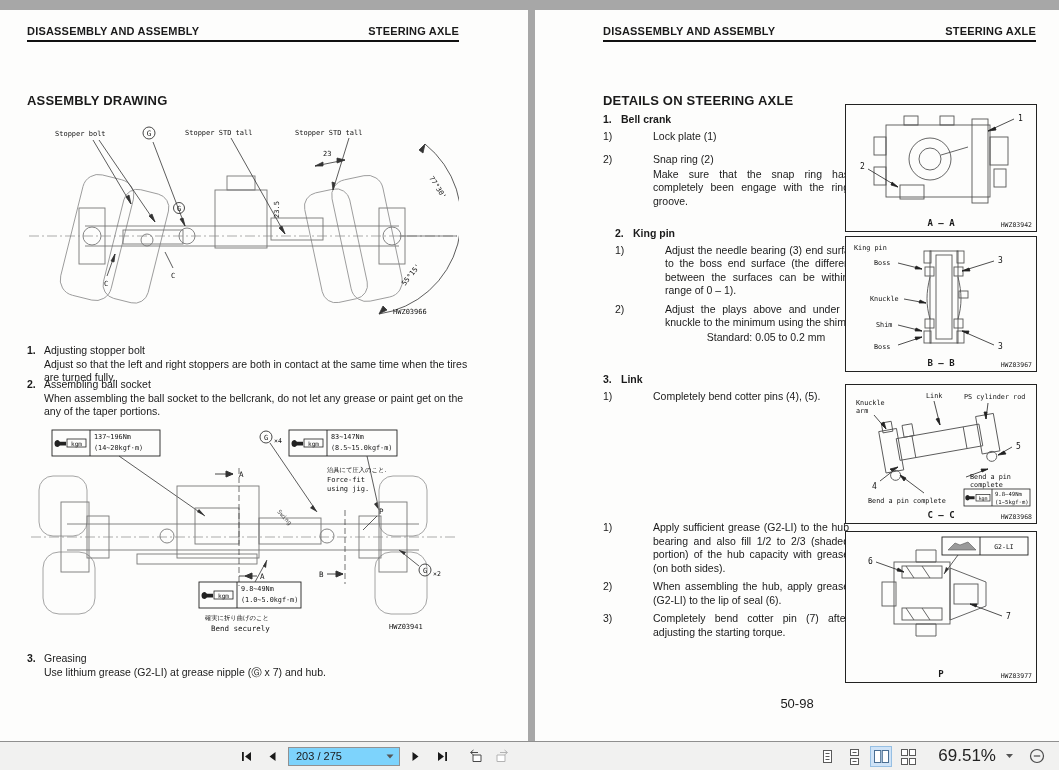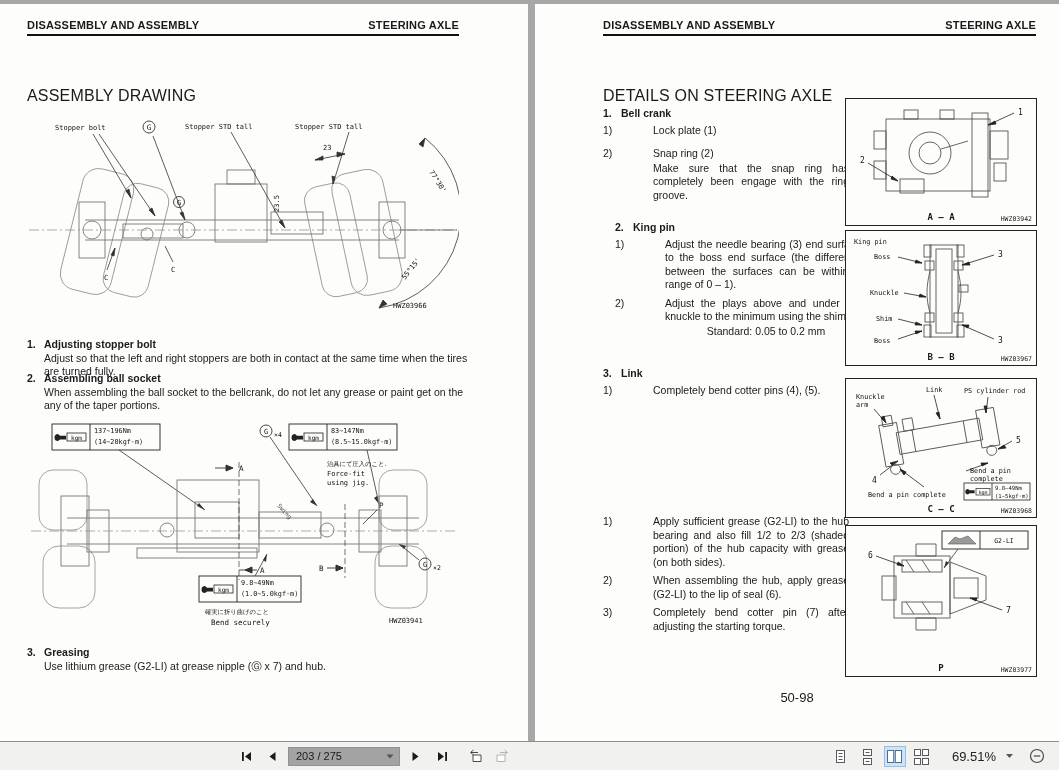--- a/index.html
+++ b/index.html
@@ -1,32 +1,32 @@
 <!DOCTYPE html>
 <html><head>
 <meta charset="utf-8">
 <style>
   * { box-sizing: border-box; }
   html,body { margin:0; padding:0; background:#7e7e7e; }
   .viewport { position:relative; width:1059px; height:770px; background:#a7a7a7; overflow:hidden;
               font-family:"Liberation Sans", sans-serif; color:#1a1a1a; }
-  .page { position:absolute; top:4px; bottom:29px; background:#fdfdfc; }
+  .page { position:absolute; top:10px; bottom:29px; background:#fdfdfc; }
   .page-left  { left:0;  width:528px; }
   .page-right { left:535px; width:524px; }
 
   .pg-header { position:absolute; display:flex; justify-content:space-between; align-items:flex-end;
                border-bottom:2px solid #111; padding-bottom:3px; font-size:11px; font-weight:bold; letter-spacing:.2px; }
   .page-left  .pg-header { top:15px; left:27px; right:69px; }
   .page-right .pg-header { top:15px; left:68px; right:23px; }
 
-  .doc-title { position:absolute; font-size:16px; font-weight:normal; letter-spacing:.2px; }
+  .doc-title { position:absolute; font-size:13px; font-weight:bold; letter-spacing:.2px; }
 
   .num-item { position:absolute; left:27px; right:50px; font-size:10.5px; line-height:13px; }
   .num-item .no { font-weight:bold; display:inline-block; width:17px; }
-  .num-item .ttl { font-weight:bold; }
+  .num-item .ttl { font-weight:normal; }
   .num-item .body { margin-left:17px; margin-top:1px; }
 
   .fig { position:absolute; }
   .fig svg { display:block; }
   .draft { font-family:"DejaVu Sans Mono", monospace; }
 
   
   .fig-box { position:absolute; left:310px; width:192px; border:1px solid #222; background:#fdfdfc; }
   .fig-box .cap { position:absolute; bottom:3px; left:0; right:0; text-align:center;
                   font-size:9px; font-weight:bold; font-family:"DejaVu Sans Mono", monospace; }
@@ -43,25 +43,25 @@
   .r-step .txt .ln.indent { padding-left:6px; text-align:center; }
 
   .pgnum { position:absolute; left:0; right:0; text-align:center; font-size:13px; }
 
   
   .toolbar { position:absolute; left:0; right:0; bottom:0; height:29px; background:#f1f1f0;
              border-top:1px solid #8f8f8f; display:flex; align-items:center; }
   .tb-btn { display:flex; align-items:center; justify-content:center; width:20px; height:20px; cursor:default; }
   .nav-group { display:flex; align-items:center; gap:6px; margin-left:236px; }
   .page-combo { display:flex; align-items:center; justify-content:space-between; width:112px; height:19px;
-                background:#a3a3a3; border:1px solid #919191; font-size:11px; padding:0 5px 0 7px; }
+                background:#7dd3fc; border:1px solid #919191; font-size:11px; padding:0 5px 0 7px; }
   .view-group { position:absolute; right:14px; display:flex; align-items:center; gap:5px; }
   .layout-btn { display:flex; align-items:center; justify-content:center; width:22px; height:21px; border:1px solid transparent; }
   .layout-btn.selected { background:#cfe3f7; border:1px solid #96bfe3; }
-  .zoom-text { font-size:13px; color:#222; margin:0 4px 0 14px; }
+  .zoom-text { font-size:17px; color:#222; margin:0 4px 0 14px; }
   .zoom-minus { margin-left:10px; display:flex; align-items:center; }
 </style>
 </head>
 <body>
 
 <div class="viewport">
 
   <div class="page page-left">
     <div class="pg-header">
       <span>DISASSEMBLY AND ASSEMBLY</span>

